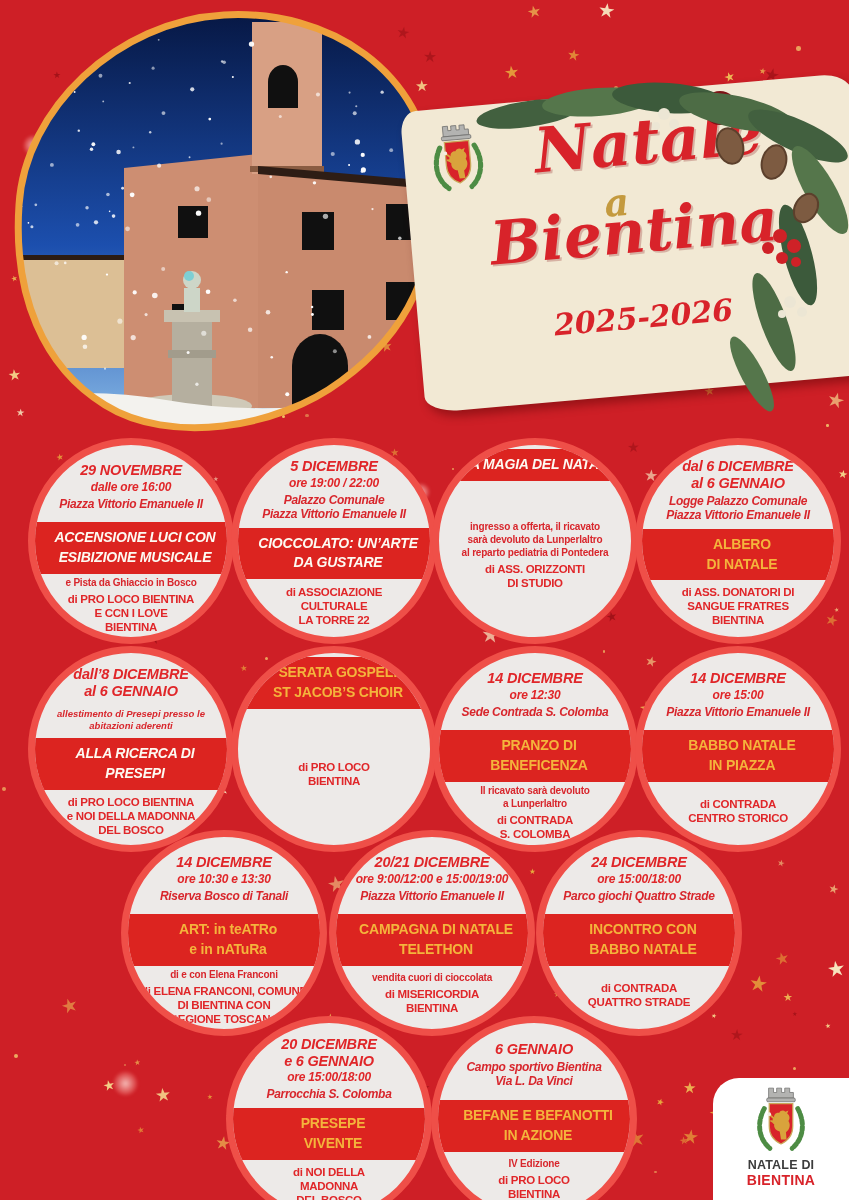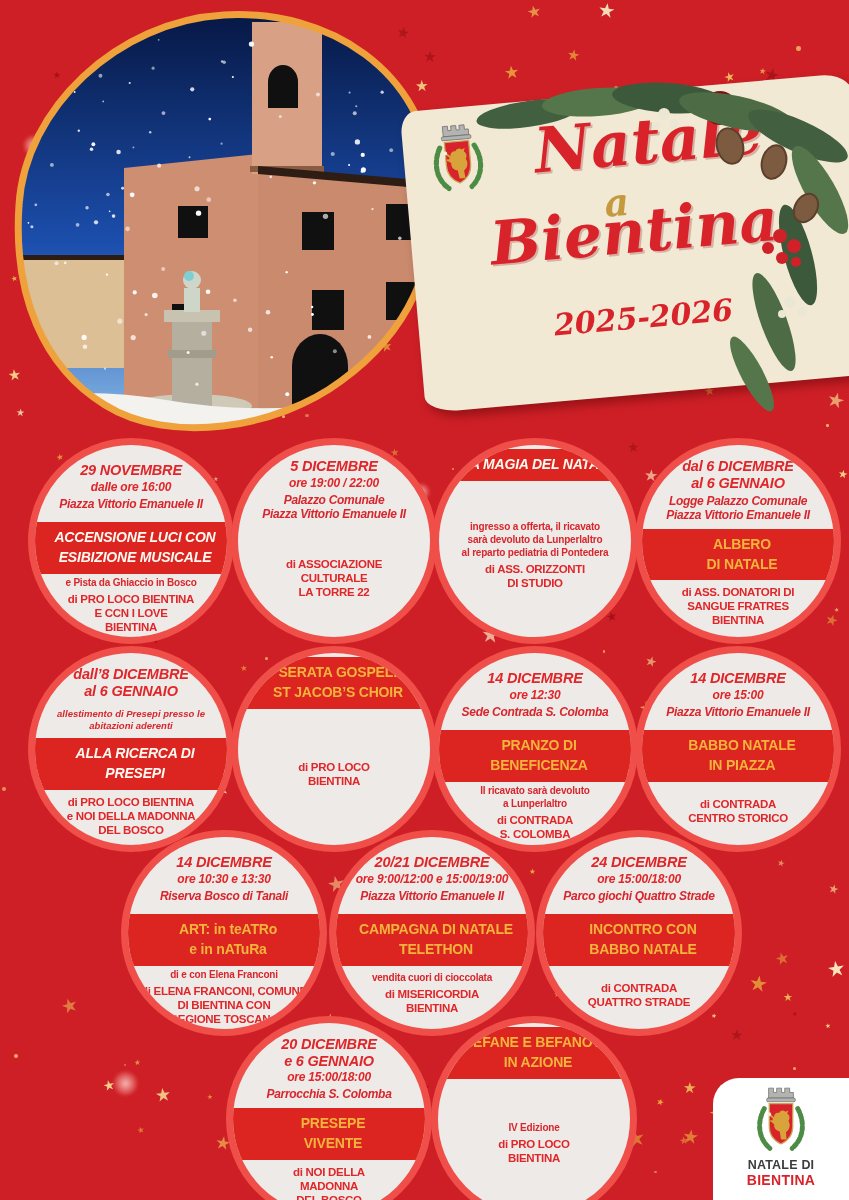--- a/index.html
+++ b/index.html
@@ -576,20 +576,22 @@
   </div>
 
   <div class="event-circle" style="left: 231px; top: 438px;">
     <div class="ev-top">
       <div class="ev-date autohide">5 DICEMBRE</div>
       <div class="ev-time autohide">ore 19:00 / 22:00</div>
       <div class="ev-place autohide">Palazzo Comunale
 Piazza Vittorio Emanuele II</div>
 
     </div>
+    <div class="ev-band" data-color="white">CIOCCOLATO: UN’ARTE
+DA GUSTARE</div>
     <div class="ev-bottom">
 
       <div class="ev-org autohide">di ASSOCIAZIONE
 CULTURALE
 LA TORRE 22</div>
     </div>
   </div>
 
   <div class="event-circle" style="left: 432px; top: 438px;">
     <div class="ev-band" data-color="white">LA MAGIA DEL NATALE</div>
@@ -743,20 +745,27 @@
 VIVENTE</div>
     <div class="ev-bottom">
 
       <div class="ev-org autohide">di NOI DELLA
 MADONNA
 DEL BOSCO</div>
     </div>
   </div>
 
   <div class="event-circle" style="left: 431px; top: 1016px;">
+    <div class="ev-top">
+      <div class="ev-date autohide">6 GENNAIO</div>
+
+      <div class="ev-place autohide">Campo sportivo Bientina
+Via L. Da Vinci</div>
+
+    </div>
     <div class="ev-band" data-color="gold">BEFANE E BEFANOTTI
 IN AZIONE</div>
     <div class="ev-bottom">
       <div class="ev-note autohide">IV Edizione</div>
       <div class="ev-org autohide">di PRO LOCO
 BIENTINA</div>
     </div>
   </div>
 </div>
 

